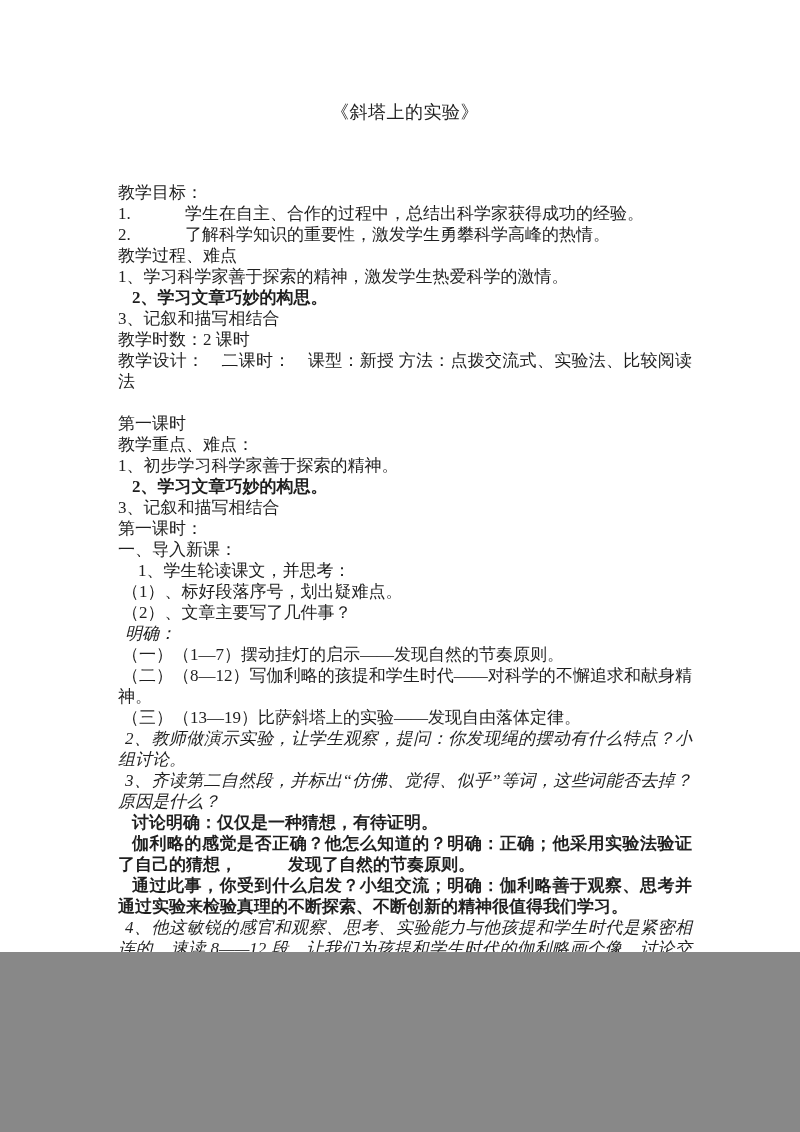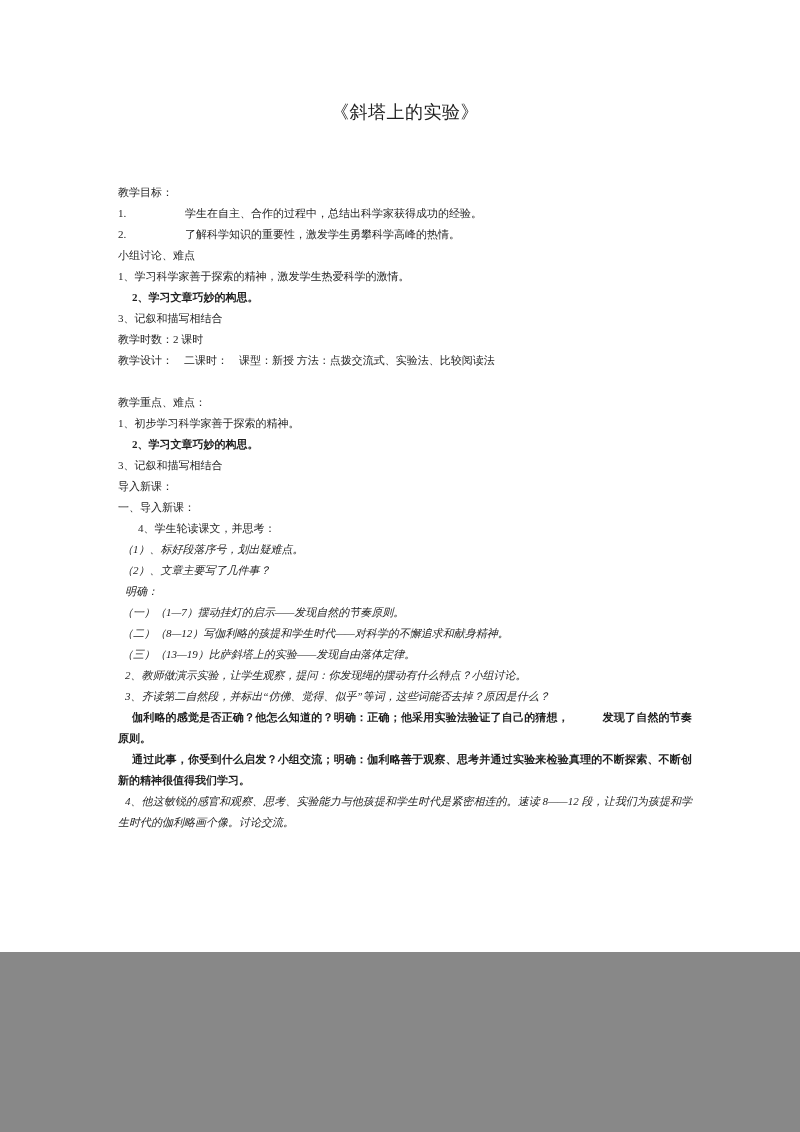--- a/index.html
+++ b/index.html
@@ -20,27 +20,27 @@
   .doc-title{
     font-size:18px;
     line-height:24px;
     text-align:center;
     font-weight:normal;
     margin:0 0 58px 0;
     letter-spacing:0.5px;
   }
   p.t{
     margin:0;
-    font-size:11px;
+    font-size:17px;
     line-height:21px;
     text-align:justify;
     word-break:break-all;
   }
   p.blank{height:21px;}
-  .ind4{text-indent:4px;font-style:italic;}
+  .ind4{text-indent:4px;}
   .ind7{text-indent:7px;font-style:italic;}
   .ind14{text-indent:14px;font-weight:bold;}
   .ind20{text-indent:20px;}
   .numrow .num{
     display:inline-block;
     width:67px;
   }
 </style>
 </head>
 <body>
@@ -49,44 +49,46 @@
   <div class="content">
 
     <h1 class="doc-title">《斜塔上的实验》</h1>
 
     <p class="t">教学目标：</p>
 
     <p class="t numrow"><span class="num">1.</span><span>学生在自主、合作的过程中，总结出科学家获得成功的经验。</span></p>
 
     <p class="t numrow"><span class="num">2.</span><span>了解科学知识的重要性，激发学生勇攀科学高峰的热情。</span></p>
 
-    <p class="t">小组讨论、难点</p>
+    <p class="t">教学过程、难点</p>
     <p class="t">1、学习科学家善于探索的精神，激发学生热爱科学的激情。</p>
     <p class="t ind14">2、学习文章巧妙的构思。</p>
     <p class="t">3、记叙和描写相结合</p>
     <p class="t">教学时数：2 课时</p>
     <p class="t">教学设计：　二课时：　课型：新授 方法：点拨交流式、实验法、比较阅读法</p>
 
     <p class="t blank"></p>
 
+    <p class="t">第一课时</p>
     <p class="t">教学重点、难点：</p>
     <p class="t">1、初步学习科学家善于探索的精神。</p>
     <p class="t ind14">2、学习文章巧妙的构思。</p>
     <p class="t">3、记叙和描写相结合</p>
-    <p class="t">导入新课：</p>
+    <p class="t">第一课时：</p>
     <p class="t">一、导入新课：</p>
 
 
-    <p class="t ind20">4、学生轮读课文，并思考：</p>
+    <p class="t ind20">1、学生轮读课文，并思考：</p>
     <p class="t ind4">（1）、标好段落序号，划出疑难点。</p>
     <p class="t ind4">（2）、文章主要写了几件事？</p>
     <p class="t ind7">明确：</p>
     <p class="t ind4">（一）（1—7）摆动挂灯的启示——发现自然的节奏原则。</p>
     <p class="t ind4">（二）（8—12）写伽利略的孩提和学生时代——对科学的不懈追求和献身精神。</p>
     <p class="t ind4">（三）（13—19）比萨斜塔上的实验——发现自由落体定律。</p>
     <p class="t ind7">2、教师做演示实验，让学生观察，提问：你发现绳的摆动有什么特点？小组讨论。</p>
     <p class="t ind7">3、齐读第二自然段，并标出“仿佛、觉得、似乎”等词，这些词能否去掉？原因是什么？</p>
+    <p class="t ind14">讨论明确：仅仅是一种猜想，有待证明。</p>
     <p class="t ind14">伽利略的感觉是否正确？他怎么知道的？明确：正确；他采用实验法验证了自己的猜想，　　　发现了自然的节奏原则。</p>
     <p class="t ind14">通过此事，你受到什么启发？小组交流；明确：伽利略善于观察、思考并通过实验来检验真理的不断探索、不断创新的精神很值得我们学习。</p>
     <p class="t ind7">4、他这敏锐的感官和观察、思考、实验能力与他孩提和学生时代是紧密相连的。速读 8——12 段，让我们为孩提和学生时代的伽利略画个像。讨论交流。</p>
 
   </div>
 </div>
 
 </body></html>

